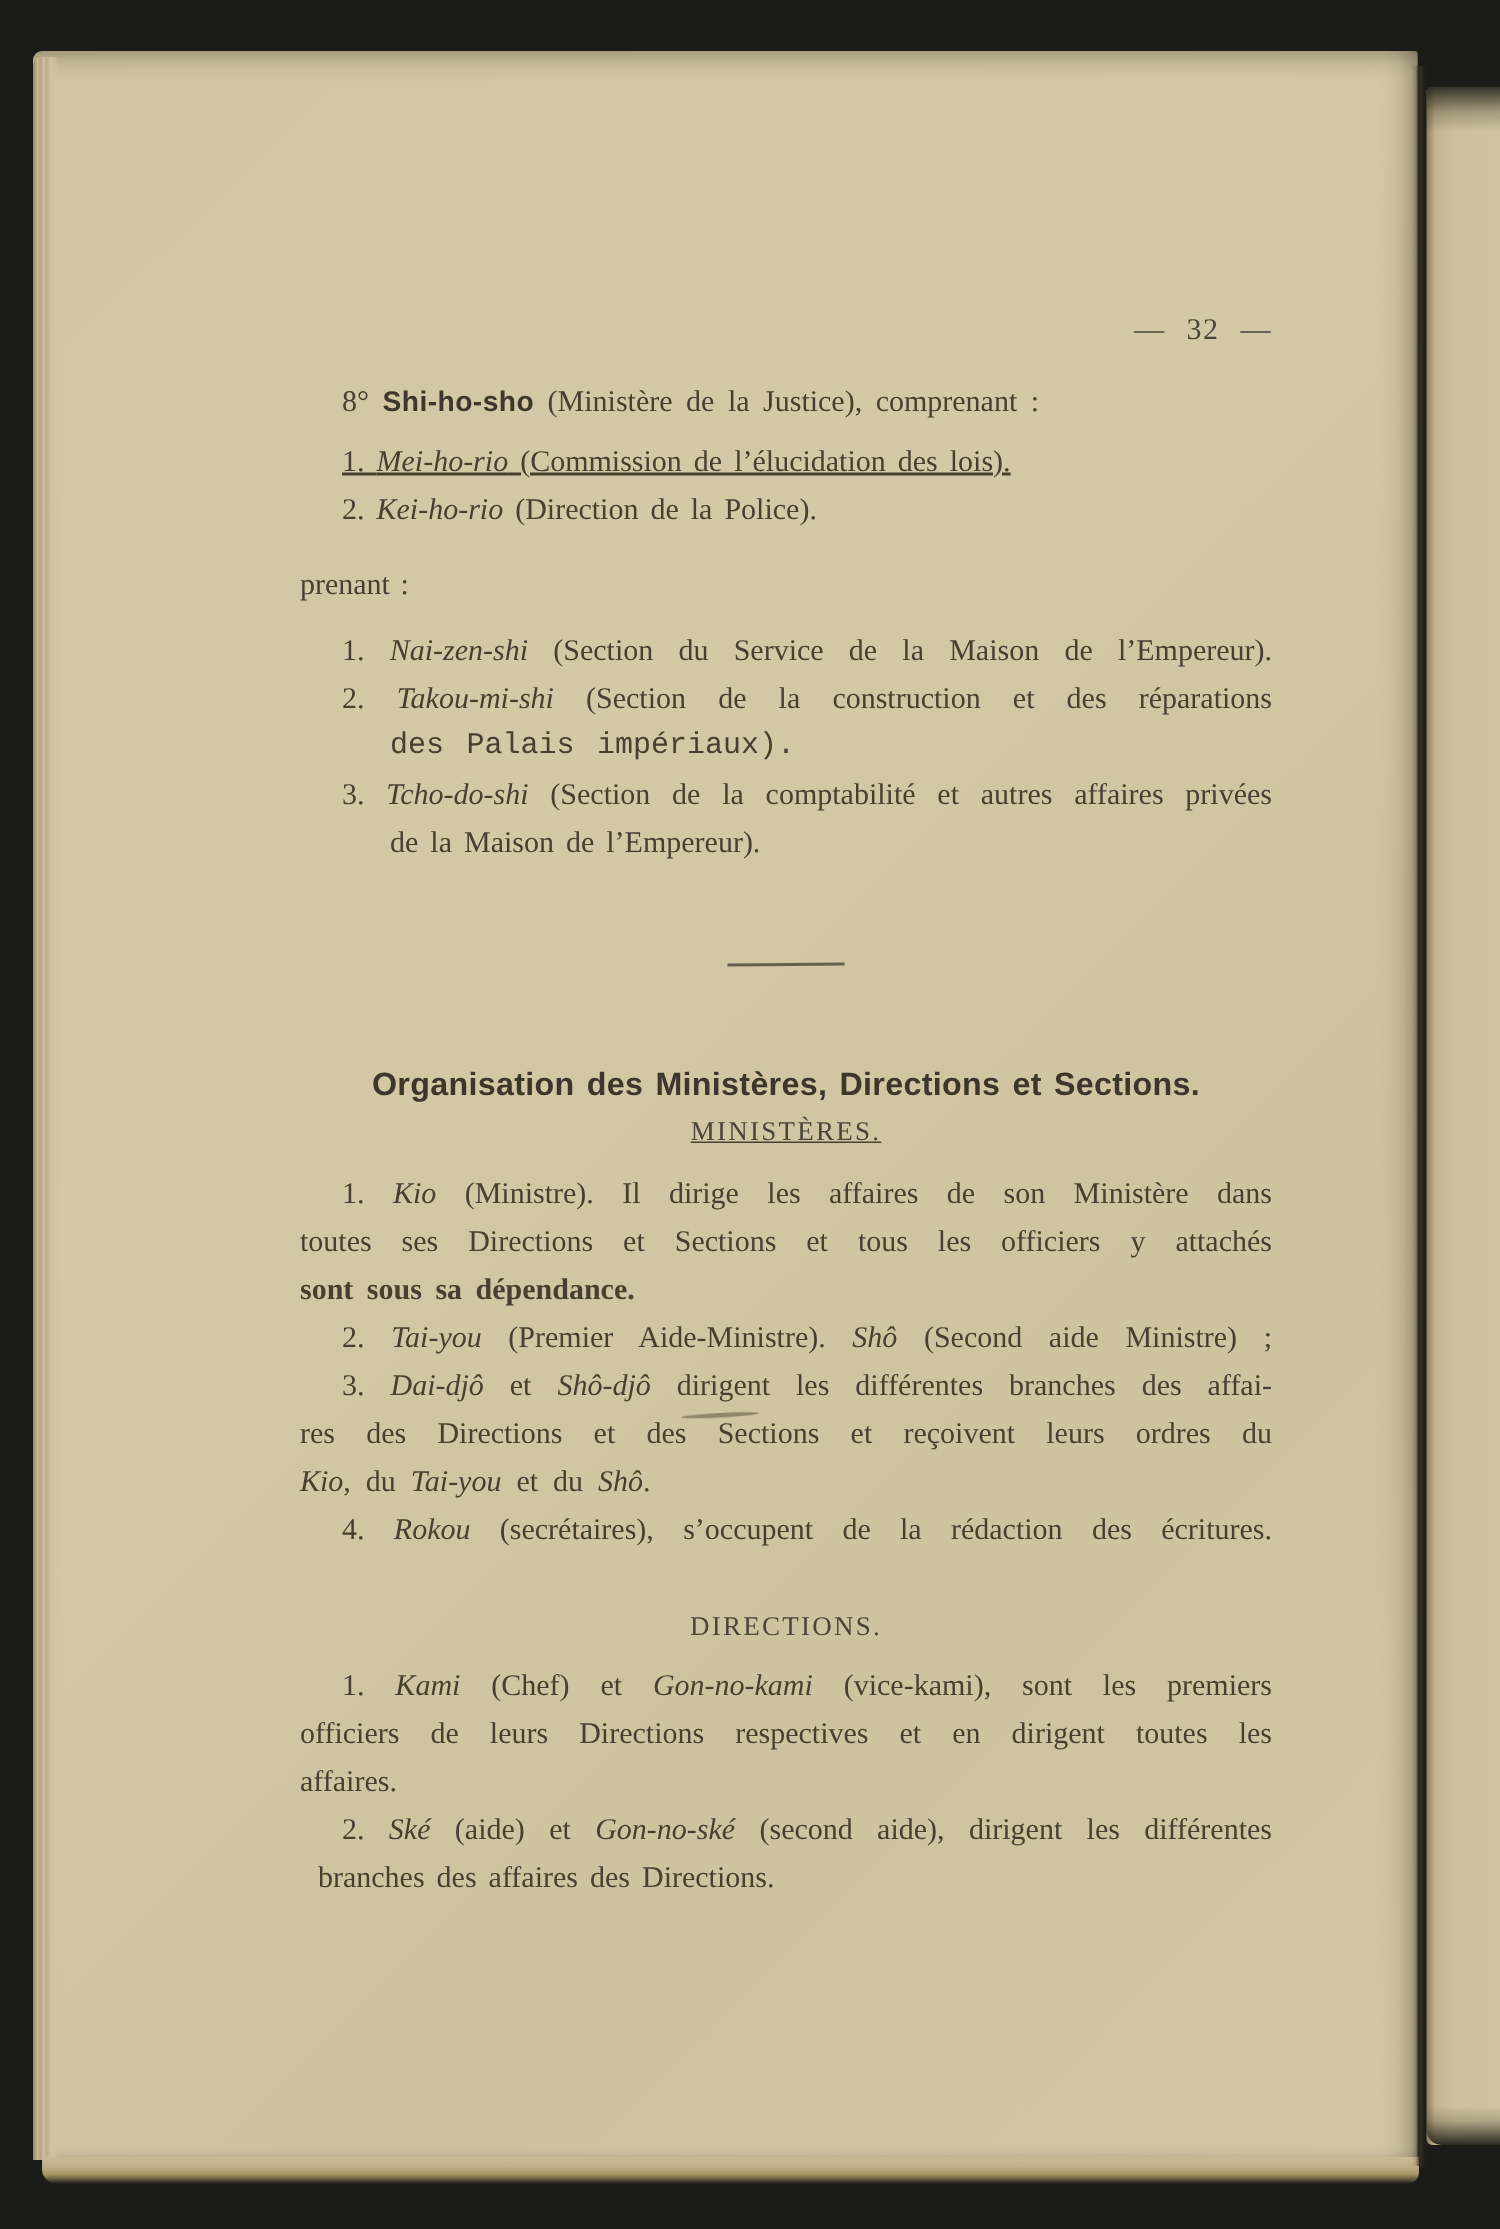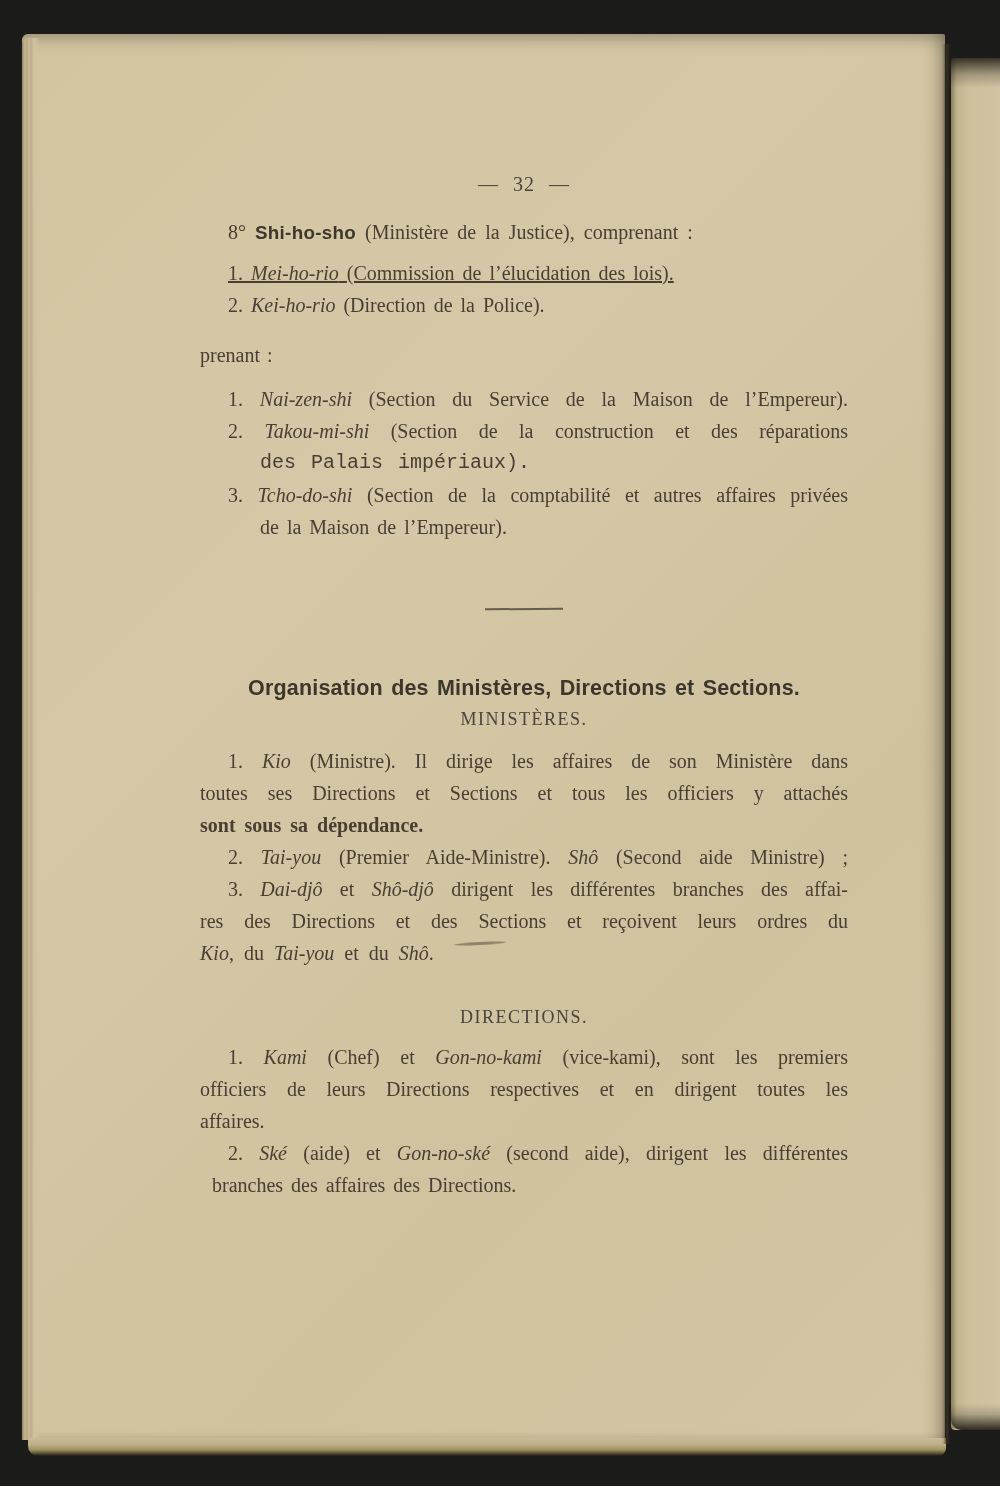--- a/index.html
+++ b/index.html
@@ -58,21 +58,21 @@
     color:#483f31;font-size:20px;line-height:32px;
   }
   .block{margin:0;}
   .line{display:block;word-spacing:2px;}
   .line.j{text-align:justify;text-align-last:justify;word-spacing:normal;}
   .line i{font-style:italic;}
   .line b.bname{
     font-family:"Liberation Sans","DejaVu Sans",sans-serif;
     font-weight:700;font-size:.94em;letter-spacing:.3px;color:#3e382c;
   }
-  .pagenum .line{text-align:center;word-spacing:8px;letter-spacing:1px;color:#4b443a;}
+  .pagenum .line{text-align:right;word-spacing:8px;letter-spacing:1px;color:#4b443a;margin-top:36px;}
   .heading .line{
     text-align:center;
     font-family:"Liberation Sans","DejaVu Sans",sans-serif;
     font-weight:700;font-size:21.5px;line-height:30px;letter-spacing:.2px;color:#3c362b;
   }
   .subheading .line{
     text-align:center;font-size:18px;line-height:28px;letter-spacing:1.5px;color:#4b443a;
   }
   .divider-wrap{text-align:center;}
   .divider{
@@ -115,35 +115,38 @@
           <div class="line" style="padding-left: 60px; word-spacing: 3px; font-family: Liberation Mono, monospace;"><span>des Palais impériaux).</span></div>
         </div>
         <div class="block list">
           <div class="line j" style="padding-left: 28px;"><span>3. </span><i>Tcho-do-shi</i><span> (Section de la comptabilité et autres affaires privées</span></div>
           <div class="line" style="padding-left: 60px; word-spacing: 3px;"><span>de la Maison de l’Empereur).</span></div>
         </div>
         <div class="divider-wrap" style="margin-top: 44px;"><div class="divider"></div></div>
         <div class="block heading" style="margin-top: 54px;">
           <div class="line"><span>Organisation des Ministères, Directions et Sections.</span></div>
         </div>
-        <div class="block subheading" style="margin-top: 2px;">
+        <div class="block subheading" style="margin-top: 2px; text-decoration: underline;">
           <div class="line"><span>MINISTÈRES.</span></div>
         </div>
         <div class="block para" style="margin-top: 12px;">
           <div class="line j" style="text-indent: 28px;"><span>1. </span><i>Kio</i><span> (Ministre). Il dirige les affaires de son Ministère dans</span></div>
           <div class="line j"><span>toutes ses Directions et Sections et tous les officiers y attachés</span></div>
           <div class="line" style="word-spacing: 4px; font-weight: bold;"><span>sont sous sa dépendance.</span></div>
         </div>
         <div class="block para">
           <div class="line j" style="text-indent: 28px;"><span>2. </span><i>Tai-you</i><span> (Premier Aide-Ministre). </span><i>Shô</i><span> (Second aide Ministre) ;</span></div>
         </div>
         <div class="block para">
           <div class="line j" style="text-indent: 28px;"><span>3. </span><i>Dai-djô</i><span> et </span><i>Shô-djô</i><span> dirigent les différentes branches des affai-</span></div>
           <div class="line j"><span>res des Directions et des Sections et reçoivent leurs ordres du</span></div>
           <div class="line" style="word-spacing: 5px;"><i>Kio</i><span>, du </span><i>Tai-you</i><span> et du </span><i>Shô</i><span>.</span></div>
+        </div>
+        <div class="block para">
+          <div class="line j" style="text-indent: 28px;"><span>4. </span><i>Rokou</i><span> (secrétaires), s’occupent de la rédaction des écritures.</span></div>
         </div>
         <div class="block subheading" style="margin-top: 34px;">
           <div class="line"><span>DIRECTIONS.</span></div>
         </div>
         <div class="block para" style="margin-top: 10px;">
           <div class="line j" style="text-indent: 28px;"><span>1. </span><i>Kami</i><span> (Chef) et </span><i>Gon-no-kami</i><span> (vice-kami), sont les premiers</span></div>
           <div class="line j"><span>officiers de leurs Directions respectives et en dirigent toutes les</span></div>
           <div class="line"><span>affaires.</span></div>
         </div>
         <div class="block para">

